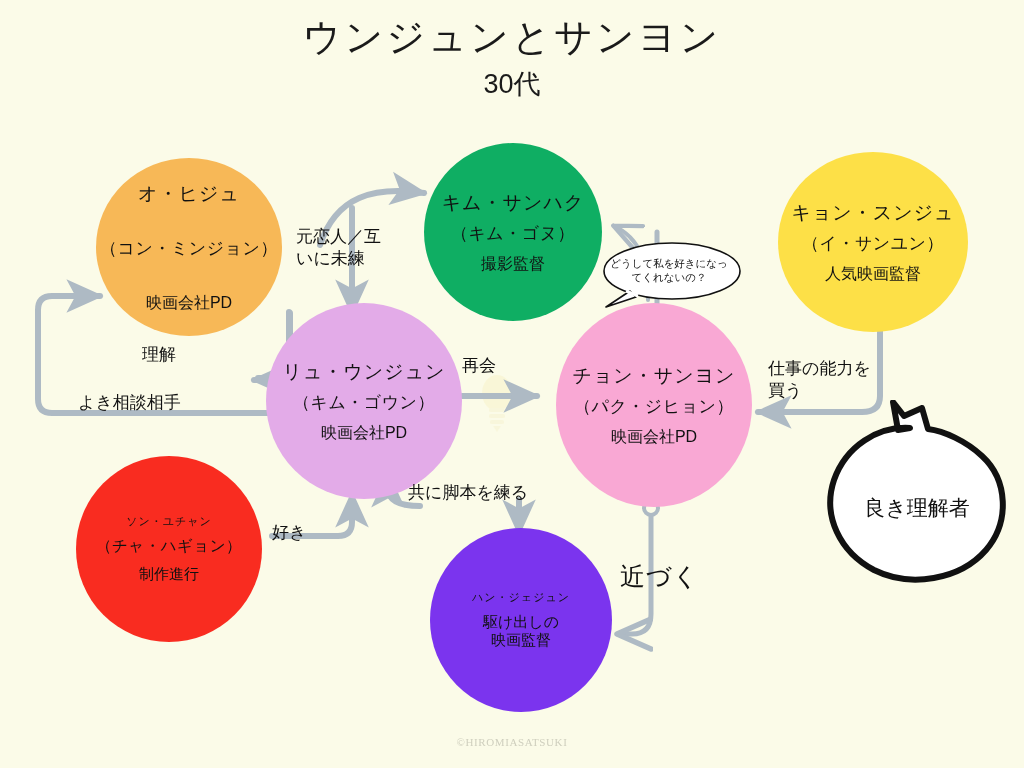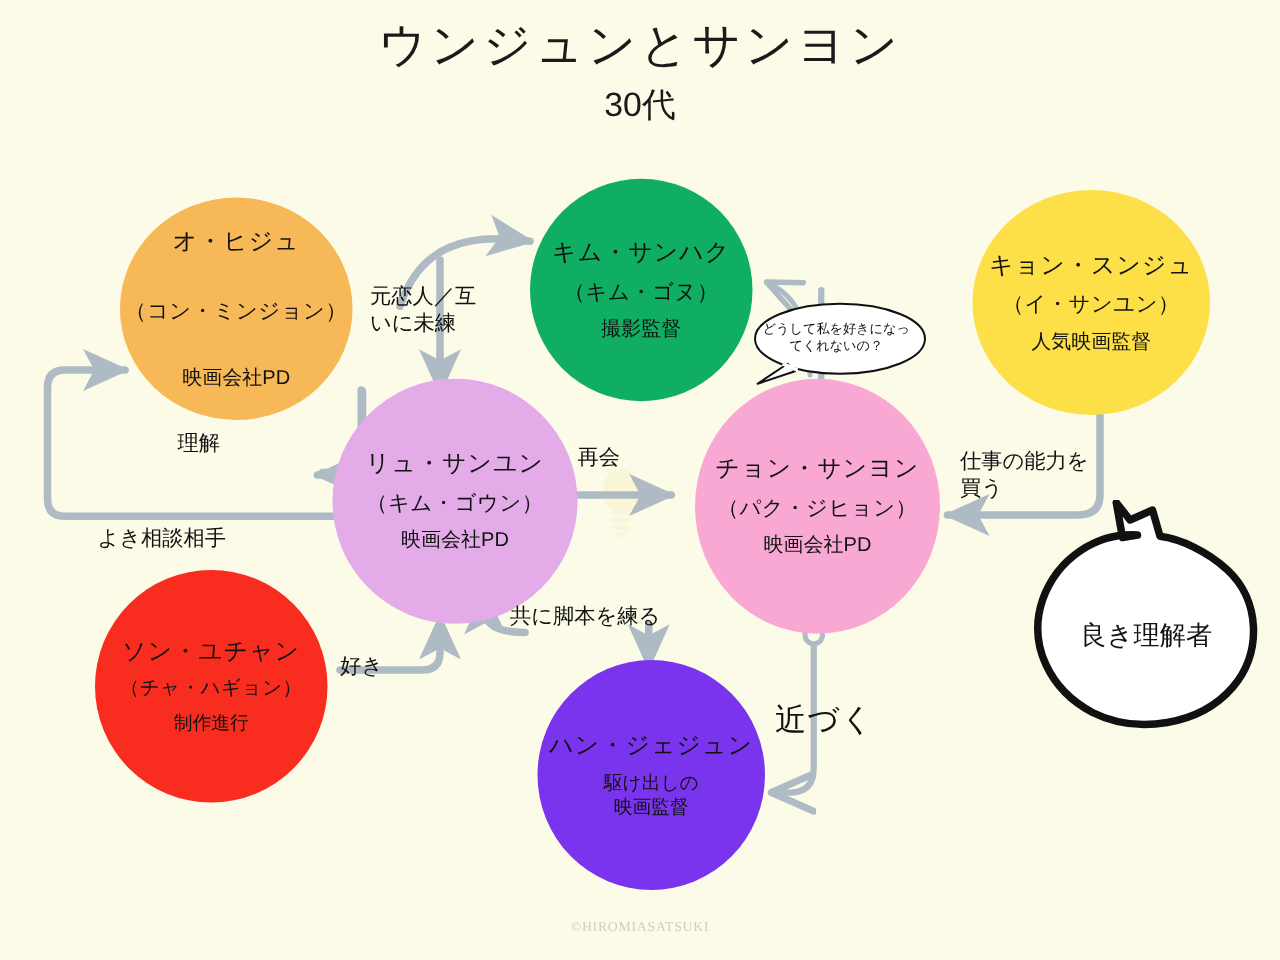--- a/index.html
+++ b/index.html
@@ -72,21 +72,21 @@
     font-size: 17px;
     letter-spacing: 0.5px;
     white-space: nowrap;
     margin-top: 7px;
   }
   .node .role {
     font-size: 16px;
     margin-top: 8px;
     line-height: 1.25;
   }
-  .node.small .nm { font-size: 19px; text-align: center; }
+  .node.small .nm { font-size: 11px; text-align: center; }
   .node.small .actor { font-size: 15.5px; }
   .node.small .role { font-size: 15px; }
 
   
   .elabel {
     position: absolute;
     font-size: 17px;
     line-height: 1.32;
     color: #111;
     text-align: left;
@@ -227,21 +227,21 @@
     <div class="role">撮影監督</div>
   </div>
 
   <div class="node" style="left:778px; top:152px; width:190px; height:180px; background:#fde047;">
     <div class="nm">キョン・スンジュ</div>
     <div class="actor">（イ・サンユン）</div>
     <div class="role">人気映画監督</div>
   </div>
 
   <div class="node" style="left:266px; top:303px; width:196px; height:196px; background:#e3abe8;">
-    <div class="nm">リュ・サンユン</div>
+    <div class="nm">リュ・ウンジュン</div>
     <div class="actor">（キム・ゴウン）</div>
     <div class="role">映画会社PD</div>
   </div>
 
   <div class="node" style="left:556px; top:303px; width:196px; height:204px; background:#f9a8d4;">
     <div class="nm">チョン・サンヨン</div>
     <div class="actor">（パク・ジヒョン）</div>
     <div class="role">映画会社PD</div>
   </div>
 
@@ -255,21 +255,21 @@
     <div class="nm">ハン・ジェジュン</div>
     <div class="role" style="white-space:pre-line;">駆け出しの
 映画監督</div>
   </div>
 
   <div class="elabel" style="left:296px; top:226px; width:124px;">元恋人／互
 いに未練</div>
 
   <div class="elabel" style="left:142px; top:344px; width:84px;">理解</div>
 
-  <div class="elabel" style="left:78px; top:392px; width:154px;margin-top:28px;">よき相談相手</div>
+  <div class="elabel" style="left:78px; top:392px; width:154px;">よき相談相手</div>
 
   <div class="elabel" style="left:462px; top:355px; width:74px;">再会</div>
 
   <div class="elabel" style="left:272px; top:522px; width:62px;">好き</div>
 
   <div class="elabel" style="left:408px; top:482px; width:160px;">共に脚本を練る</div>
 
   <div class="elabel" style="left:768px; top:358px; width:136px;">仕事の能力を
 買う</div>
 

